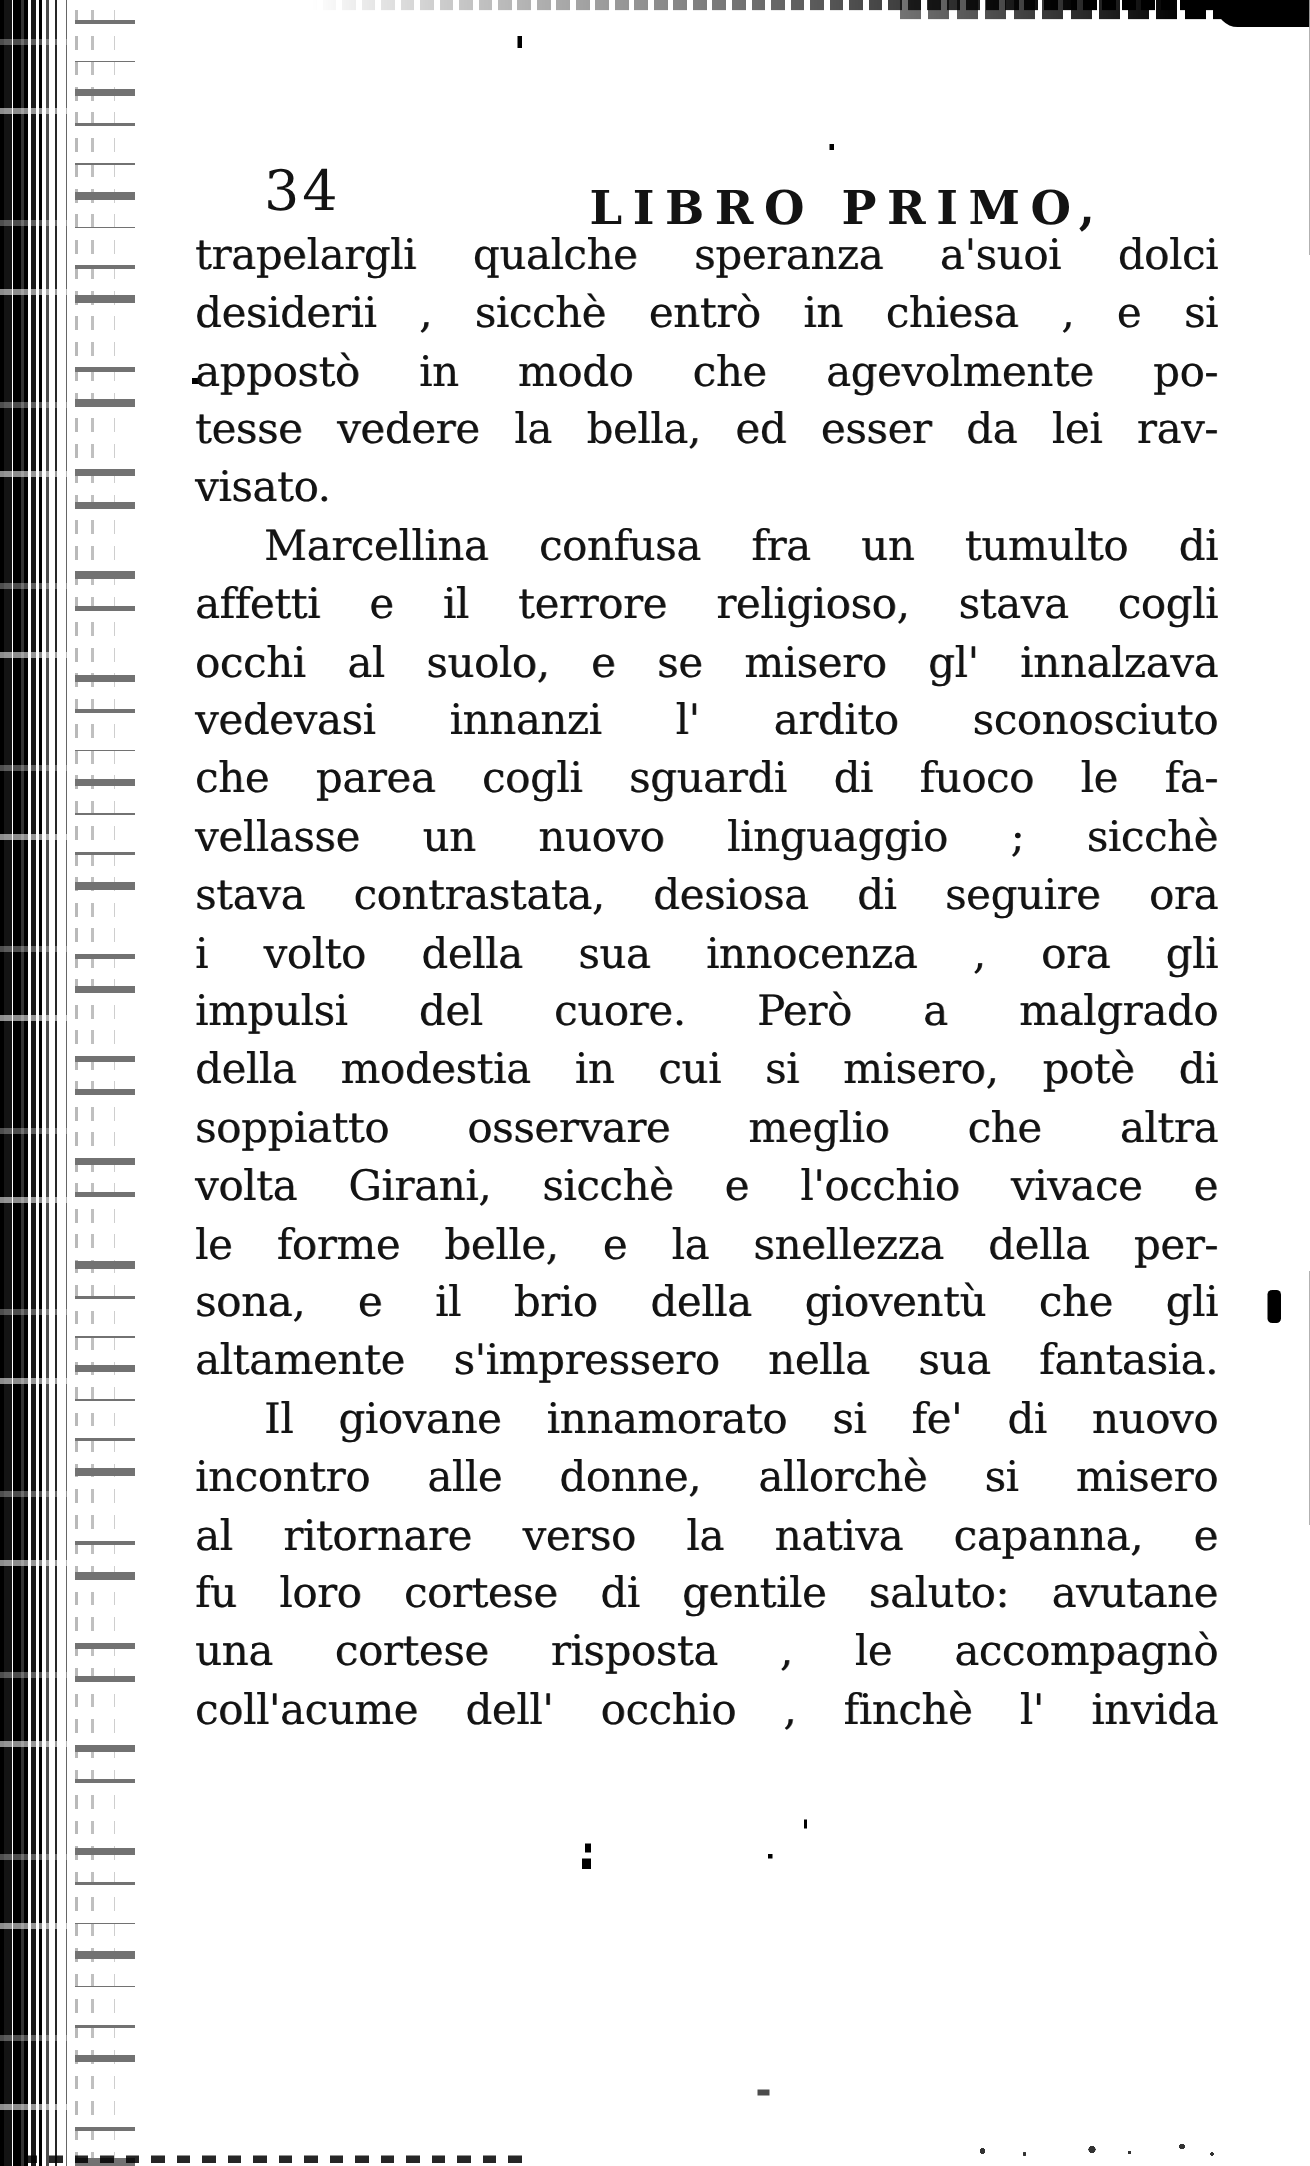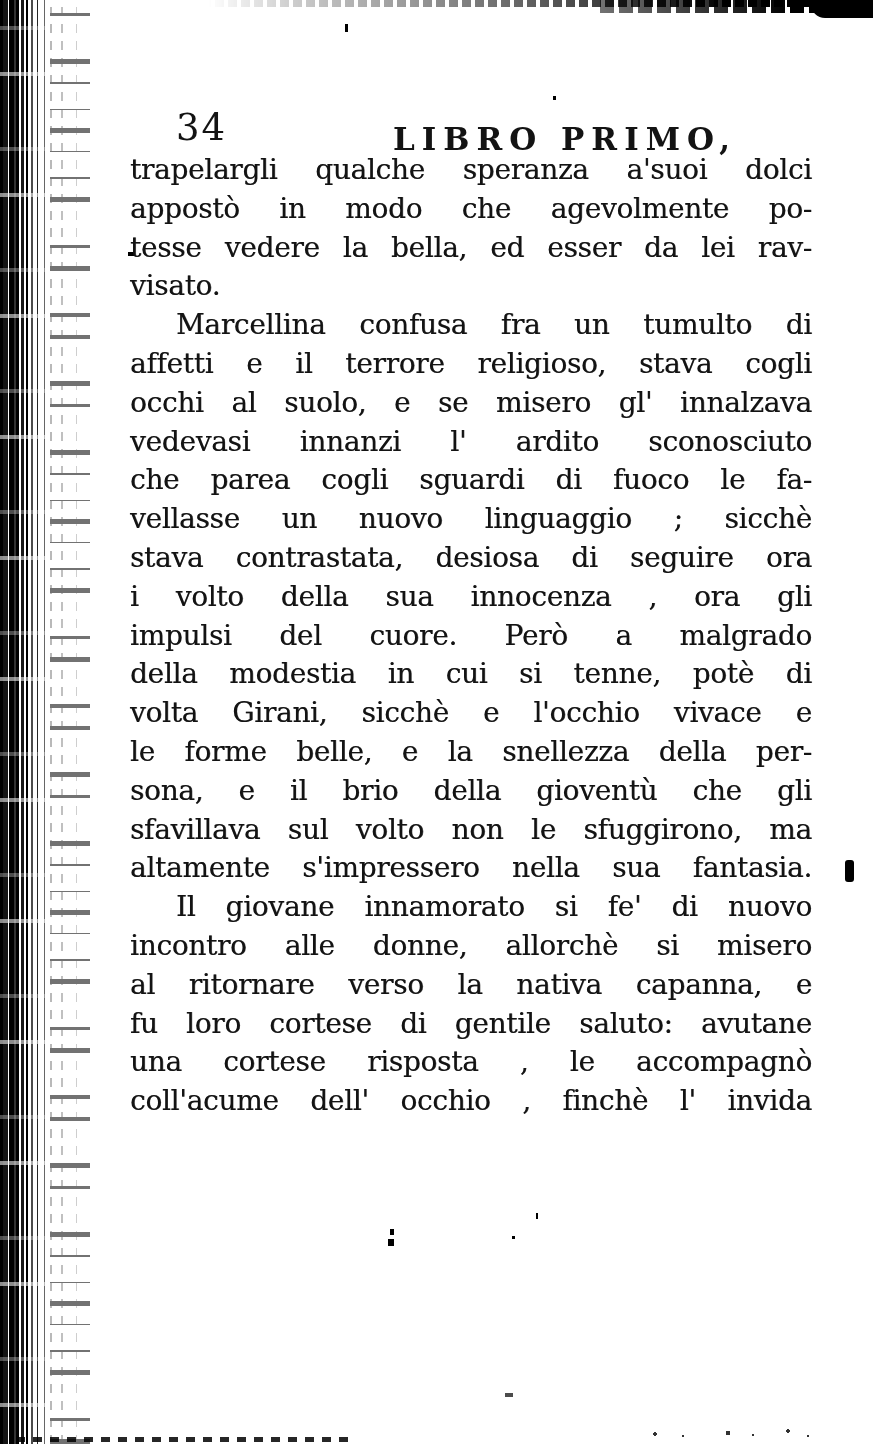--- a/index.html
+++ b/index.html
@@ -113,38 +113,39 @@
   <i class="speck" style="left:512px;top:1236px;width:3px;height:3px"></i>
   <i class="speck" style="left:536px;top:1213px;width:2px;height:6px"></i>
   <i class="speck" style="left:505px;top:1393px;width:8px;height:4px;opacity:.7"></i>
   <i class="speck" style="left:845px;top:860px;width:9px;height:22px;border-radius:3px"></i>
 
   <span class="page-number">34</span>
   <span class="running-header">LIBRO PRIMO,</span>
 
   <div class="text-block">
     <div class="line">trapelargli qualche speranza a'suoi dolci</div>
+    <div class="line">desiderii , sicchè entrò in chiesa , e si</div>
     <div class="line">appostò in modo che agevolmente po-</div>
     <div class="line">tesse vedere la bella, ed esser da lei rav-</div>
     <div class="line nojust">visato.</div>
 
     <div class="line indent">Marcellina confusa fra un tumulto di</div>
     <div class="line">affetti e il terrore religioso, stava cogli</div>
     <div class="line">occhi al suolo, e se misero gl' innalzava</div>
     <div class="line">vedevasi innanzi l' ardito sconosciuto</div>
     <div class="line">che parea cogli sguardi di fuoco le fa-</div>
     <div class="line">vellasse un nuovo linguaggio ; sicchè</div>
     <div class="line">stava contrastata, desiosa di seguire ora</div>
     <div class="line">i volto della sua innocenza , ora gli</div>
     <div class="line">impulsi del cuore. Però a malgrado</div>
-    <div class="line">della modestia in cui si tenne, potè di</div>
+    <div class="line">della modestia in cui si misero, potè di</div>
+    <div class="line">soppiatto osservare meglio che altra</div>
     <div class="line">volta Girani, sicchè e l'occhio vivace e</div>
     <div class="line">le forme belle, e la snellezza della per-</div>
     <div class="line">sona, e il brio della gioventù che gli</div>
-    <div class="line">sfavillava sul volto non le sfuggirono, ma</div>
     <div class="line">altamente s'impressero nella sua fantasia.</div>
 
     <div class="line indent">Il giovane innamorato si fe' di nuovo</div>
     <div class="line">incontro alle donne, allorchè si misero</div>
     <div class="line">al ritornare verso la nativa capanna, e</div>
     <div class="line">fu loro cortese di gentile saluto: avutane</div>
     <div class="line">una cortese risposta , le accompagnò</div>
     <div class="line">coll'acume dell' occhio , finchè l' invida</div>
   </div>
 </div>

